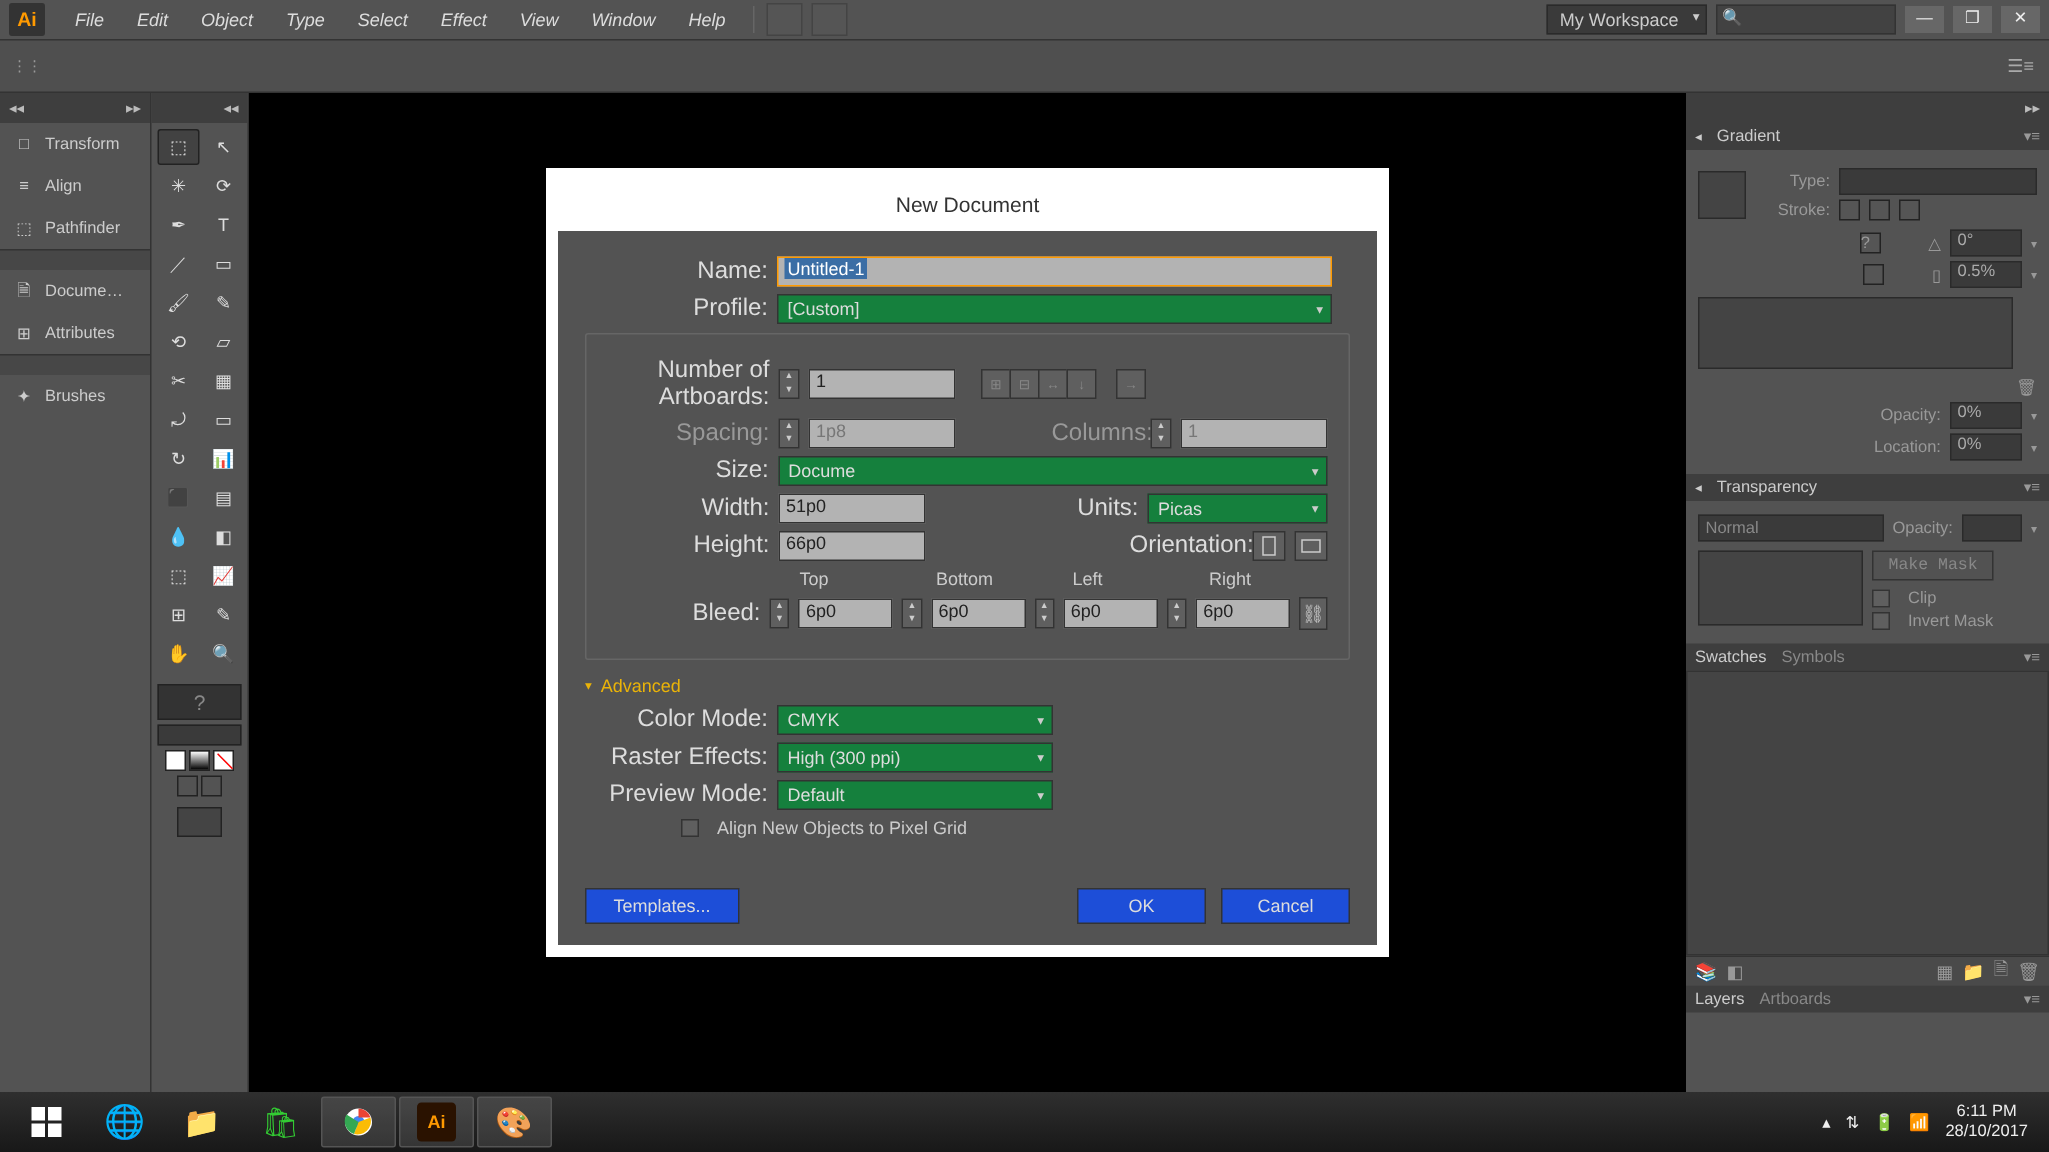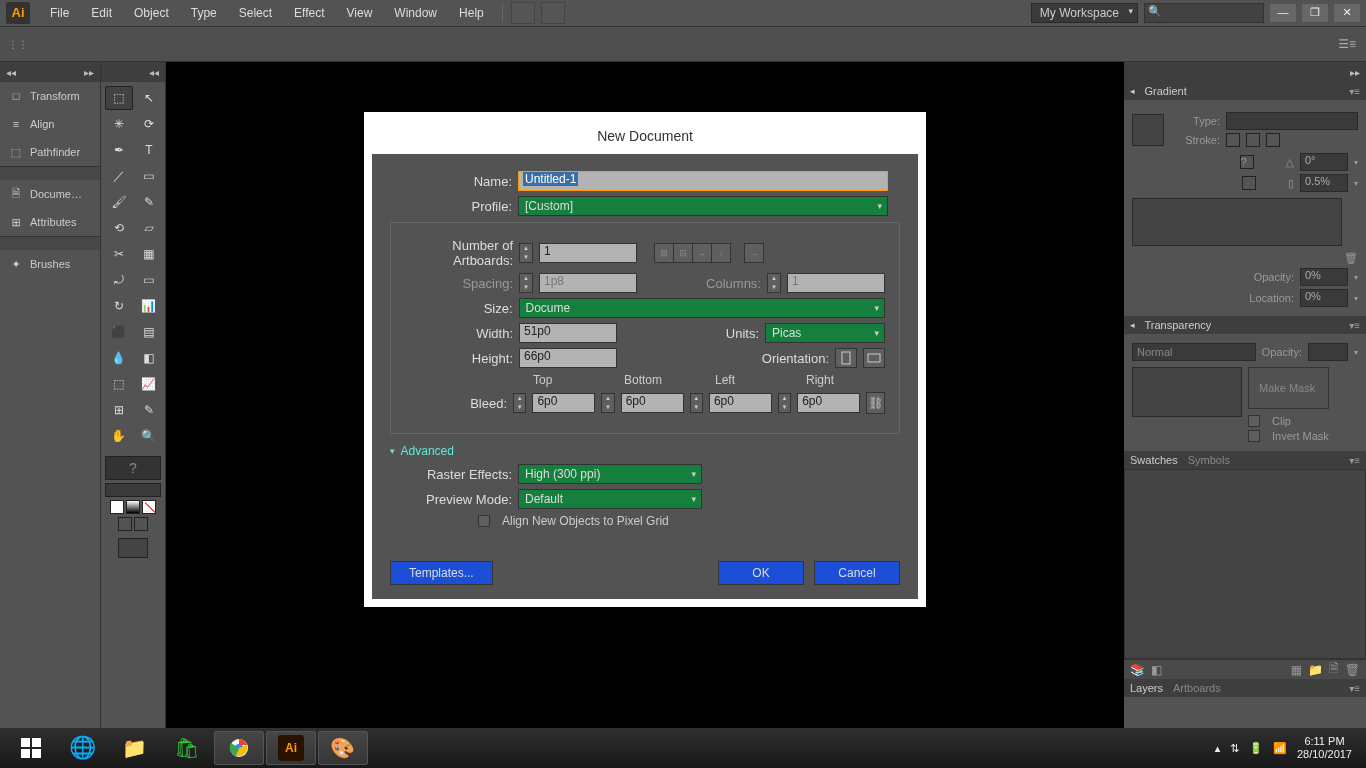--- a/index.html
+++ b/index.html
@@ -1,21 +1,21 @@
 <!DOCTYPE html>
 <html><head>
 <meta charset="utf-8">
 <style>
 * { margin: 0; padding: 0; box-sizing: border-box; font-family: "Segoe UI", Tahoma, sans-serif; }
 body { width: 1366px; height: 768px; background: #4a4a4a; overflow: hidden; position: relative; font-size: 12px; color: #ccc; }
 
 
 .menubar { height: 26px; background: #535353; display: flex; align-items: center; padding: 0 6px; gap: 2px; }
 .ai-logo { width: 24px; height: 22px; background: #333; color: #ff9a00; font-weight: bold; text-align: center; line-height: 22px; font-size: 13px; border-radius: 2px; margin-right: 8px; }
-.menu-item { padding: 4px 10px; color: #ddd; cursor: default; }
+.menu-item { padding: 4px 10px; color: #ddd; cursor: default; font-style: italic; }
 .menubar-sep { width: 1px; height: 18px; background: #666; margin: 0 6px; }
 .menubar-right { margin-left: auto; display: flex; align-items: center; gap: 6px; }
 .workspace-dd { background: #3a3a3a; border: 1px solid #2a2a2a; padding: 2px 18px 2px 8px; color: #ccc; position: relative; }
 .workspace-dd::after { content: '▾'; position: absolute; right: 4px; font-size: 9px; }
 .search-box { width: 120px; height: 20px; background: #424242; border: 1px solid #333; position: relative; }
 .search-box::before { content: '🔍'; position: absolute; left: 3px; top: 1px; font-size: 11px; color: #999; }
 .win-btn { width: 26px; height: 18px; background: #676767; color: #eee; text-align: center; line-height: 16px; font-size: 11px; }
 
 
 .optionsbar { height: 36px; background: #4f4f4f; border-top: 1px solid #333; border-bottom: 1px solid #333; display: flex; align-items: center; padding: 0 8px; position: relative; }
@@ -52,54 +52,54 @@
 .rp-menu { margin-left: auto; font-size: 10px; color: #999; }
 .rp-body { padding: 6px 8px; font-size: 11px; color: #999; }
 .rp-row { display: flex; align-items: center; gap: 6px; margin: 3px 0; }
 .rp-label { width: 50px; text-align: right; }
 .rp-dd { flex: 1; height: 18px; background: #3a3a3a; border: 1px solid #2a2a2a; padding: 0 4px; line-height: 16px; color: #888; }
 .rp-field { width: 48px; height: 18px; background: #3a3a3a; border: 1px solid #2a2a2a; padding: 0 4px; color: #aaa; }
 .rp-box { width: 32px; height: 32px; background: #444; border: 1px solid #2a2a2a; }
 .rp-largebox { width: 210px; height: 48px; background: #444; border: 1px solid #2a2a2a; margin: 6px 0; }
 .rp-wellrow { display: flex; gap: 6px; align-items: flex-start; }
 .rp-mask { width: 110px; height: 50px; background: #444; border: 1px solid #2a2a2a; }
-.rp-btnsm { padding: 14px 10px; background: #525252; border: 1px solid #333; color: #888; }
+.rp-btnsm { padding: 3px 10px; background: #525252; border: 1px solid #333; color: #888; font-family: Liberation Mono, monospace; }
 .rp-swatchbody { height: 190px; background: #444; border: 1px solid #333; }
 .rp-footer { height: 20px; background: #4a4a4a; display: flex; align-items: center; gap: 6px; padding: 0 6px; color: #999; border-top: 1px solid #333; }
 .rp-footer .sp { margin-left: auto; }
 
 
 .overlay { position: absolute; inset: 0; display: flex; align-items: flex-start; justify-content: center; }
 .dialog { width: 562px; margin-top: 50px; background: #fff; padding: 8px; }
 .dlg-inner { background: #535353; }
 .dlg-title { text-align: center; color: #333; font-size: 14px; padding: 8px 0 10px; }
 .dlg-body { padding: 12px 18px 16px; }
 .dlg-fieldset { border: 1px solid #666; border-radius: 2px; padding: 10px 14px 14px; margin-top: 6px; }
 .drow { display: flex; align-items: center; margin: 5px 0; gap: 6px; }
-.dlabel { width: 122px; text-align: right; color: #ddd; font-size: 13px; }
+.dlabel { width: 122px; text-align: right; color: #ddd; font-size: 16px; }
 .dlabel.dim { color: #999; }
 .dinput { height: 20px; background: #b3b3b3; border: 1px solid #333; padding: 0 4px; color: #222; font-size: 12px; }
 .dinput.name { width: 370px; border: 1px solid #ff9a00; background: #b3b3b3; }
 .dinput.name .sel { background: #3b6ea5; color: #fff; padding: 0 2px; }
 .ddd { height: 20px; background: #15803d; border: 1px solid #333; color: #ddd; padding: 0 6px; display: flex; align-items: center; position: relative; }
 .ddd::after { content: '▾'; position: absolute; right: 5px; font-size: 9px; color: #ccc; }
 .ddd.full { width: 370px; }
 .dspin { width: 14px; height: 20px; background: #5f5f5f; border: 1px solid #333; display: flex; flex-direction: column; }
 .dspin span { flex: 1; text-align: center; font-size: 6px; color: #ccc; line-height: 8px; }
 .dnum { width: 98px; }
 .dnum2 { width: 66px; }
 .gridicons { display: flex; gap: 0; margin-left: 12px; }
 .gridicons .gi { width: 20px; height: 20px; background: #5f5f5f; border: 1px solid #333; margin-left: -1px; color: #888; font-size: 9px; text-align: center; line-height: 18px; }
 .orient-btn { width: 22px; height: 20px; background: #5f5f5f; border: 1px solid #333; display: inline-flex; align-items: center; justify-content: center; }
 .orient-btn svg { width: 14px; height: 14px; }
 .bleed-headers { display: flex; margin-left: 128px; gap: 12px; font-size: 12px; color: #ccc; }
 .bleed-headers span { width: 86px; }
 .bleed-row { display: flex; align-items: center; gap: 6px; }
 .link-btn { width: 20px; height: 22px; background: #5f5f5f; border: 1px solid #333; color: #ccc; text-align: center; line-height: 20px; font-size: 12px; }
-.disclosure { display: flex; align-items: center; gap: 6px; margin: 10px 0 6px; color: #5eead4; }
+.disclosure { display: flex; align-items: center; gap: 6px; margin: 10px 0 6px; color: #eab308; }
 .disclosure::before { content: '▾'; font-size: 9px; }
 .chk { width: 12px; height: 12px; background: #5f5f5f; border: 1px solid #333; display: inline-block; margin-right: 6px; }
 .dlg-buttons { display: flex; gap: 10px; padding: 12px 18px 14px; }
 .dbtn { height: 24px; padding: 0 18px; background: #1d4ed8; border: 1px solid #333; color: #ddd; font-size: 12px; }
 .dbtn.wide { width: 86px; }
 .dbtn-spacer { flex: 1; }
 
 
 .taskbar { position: absolute; bottom: 0; left: 0; right: 0; height: 40px; background: linear-gradient(#2f2f2f,#181818); display: flex; align-items: center; padding: 0 6px; gap: 2px; }
 .tb-btn { width: 50px; height: 34px; display: flex; align-items: center; justify-content: center; border-radius: 2px; }
@@ -326,28 +326,32 @@
                 <div class="dspin">
                     <span>▲</span>
                     <span>▼</span>
                   </div>
                 <div class="dinput dnum2">6p0</div>
                 <div class="link-btn">⛓</div>
               </div>
             </div>
             <div class="disclosure">Advanced</div>
             <div class="drow">
+              <div class="dlabel">Color Mode:</div>
+              <div class="ddd" style="width:184px">CMYK</div>
+            </div>
+            <div class="drow">
               <div class="dlabel">Raster Effects:</div>
               <div class="ddd" style="width:184px">High (300 ppi)</div>
             </div>
             <div class="drow">
               <div class="dlabel">Preview Mode:</div>
               <div class="ddd" style="width:184px">Default</div>
             </div>
-            <div class="drow" style="margin-left:88px">
+            <div class="drow" style="margin-left:64px">
               <span class="chk"></span>
               <span>Align New Objects to Pixel Grid</span>
             </div>
           </div>
           <div class="dlg-buttons">
             <button class="dbtn">Templates...</button>
             <div class="dbtn-spacer"></div>
             <button class="dbtn wide">OK</button>
             <button class="dbtn wide">Cancel</button>
           </div>

